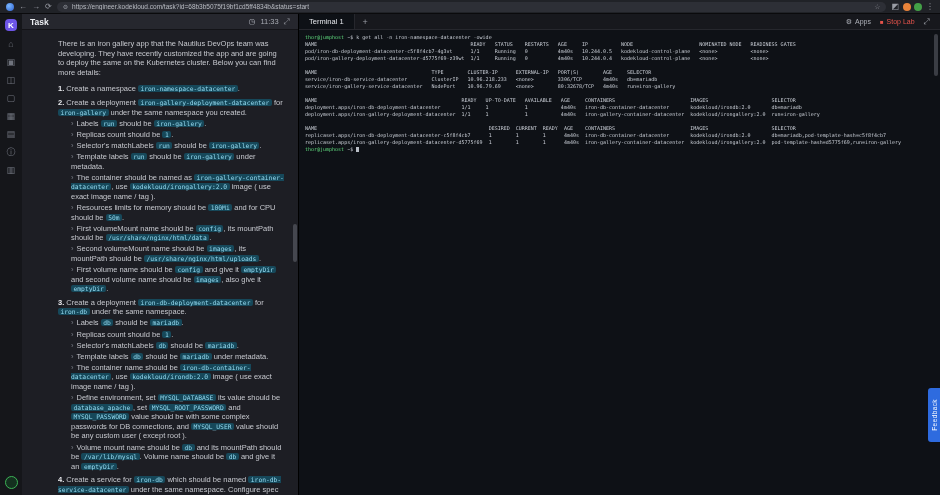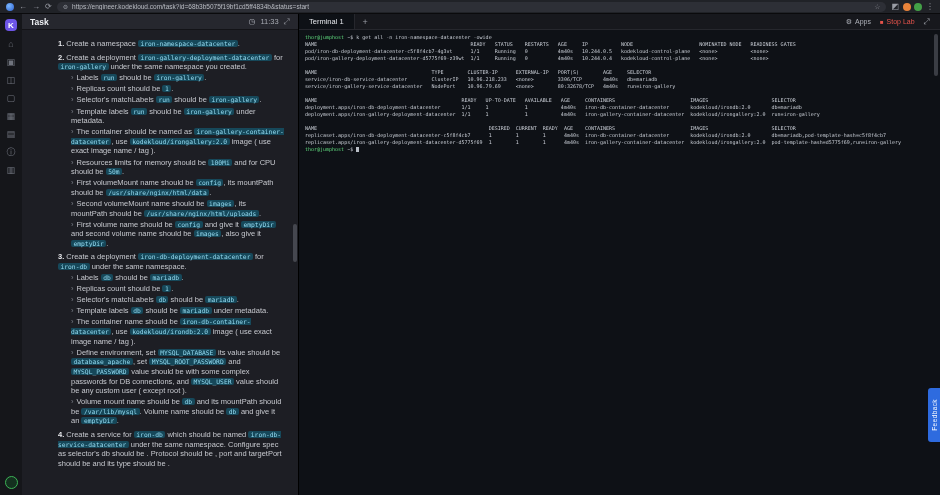--- a/index.html
+++ b/index.html
@@ -129,20 +129,21 @@
     <div class="task-panel">
       <div class="task-header">
         <span class="task-title">Task</span>
         <span class="right">
           <span class="timer-icon">◷</span>
           <span>11:33</span>
           <span class="hdr-icon">⤢</span>
         </span>
       </div>
       <div class="task-body">
+        <div class="intro">There is an iron gallery app that the Nautilus DevOps team was developing. They have recently customized the app and are going to deploy the same on the Kubernetes cluster. Below you can find more details:</div>
         <div>
             <div class="titem">
               <div class="lead"><span class="num">1.</span>Create a namespace <span class="chip">iron-namespace-datacenter</span>.</div>
             </div>
             <div class="titem">
               <div class="lead"><span class="num">2.</span>Create a deployment <span class="chip">iron-gallery-deployment-datacenter</span> for <span class="chip">iron-gallery</span> under the same namespace you created.</div>
               <div class="sub"><span class="marker">›</span>Labels <span class="chip">run</span> should be <span class="chip">iron-gallery</span>.</div>
               <div class="sub"><span class="marker">›</span>Replicas count should be <span class="chip">1</span>.</div>
               <div class="sub"><span class="marker">›</span>Selector's matchLabels <span class="chip">run</span> should be <span class="chip">iron-gallery</span>.</div>
               <div class="sub"><span class="marker">›</span>Template labels <span class="chip">run</span> should be <span class="chip">iron-gallery</span> under metadata.</div>

